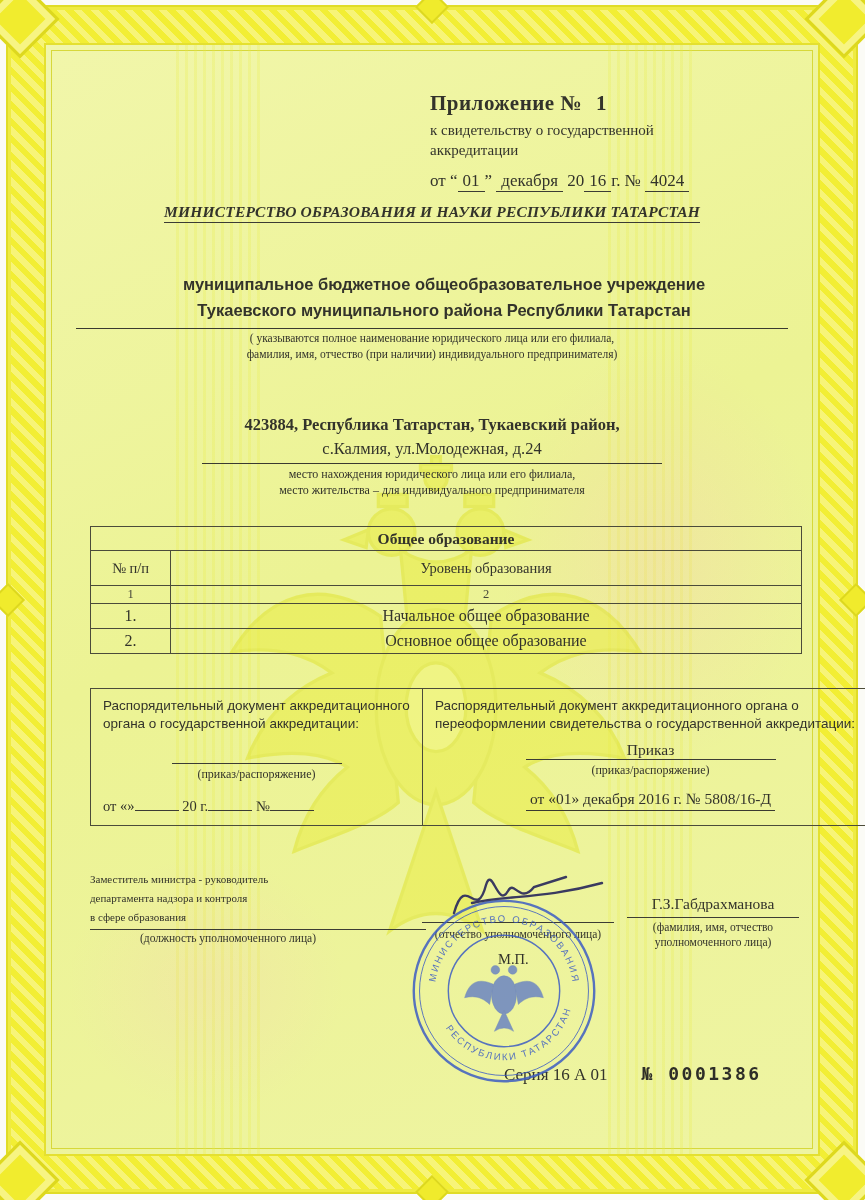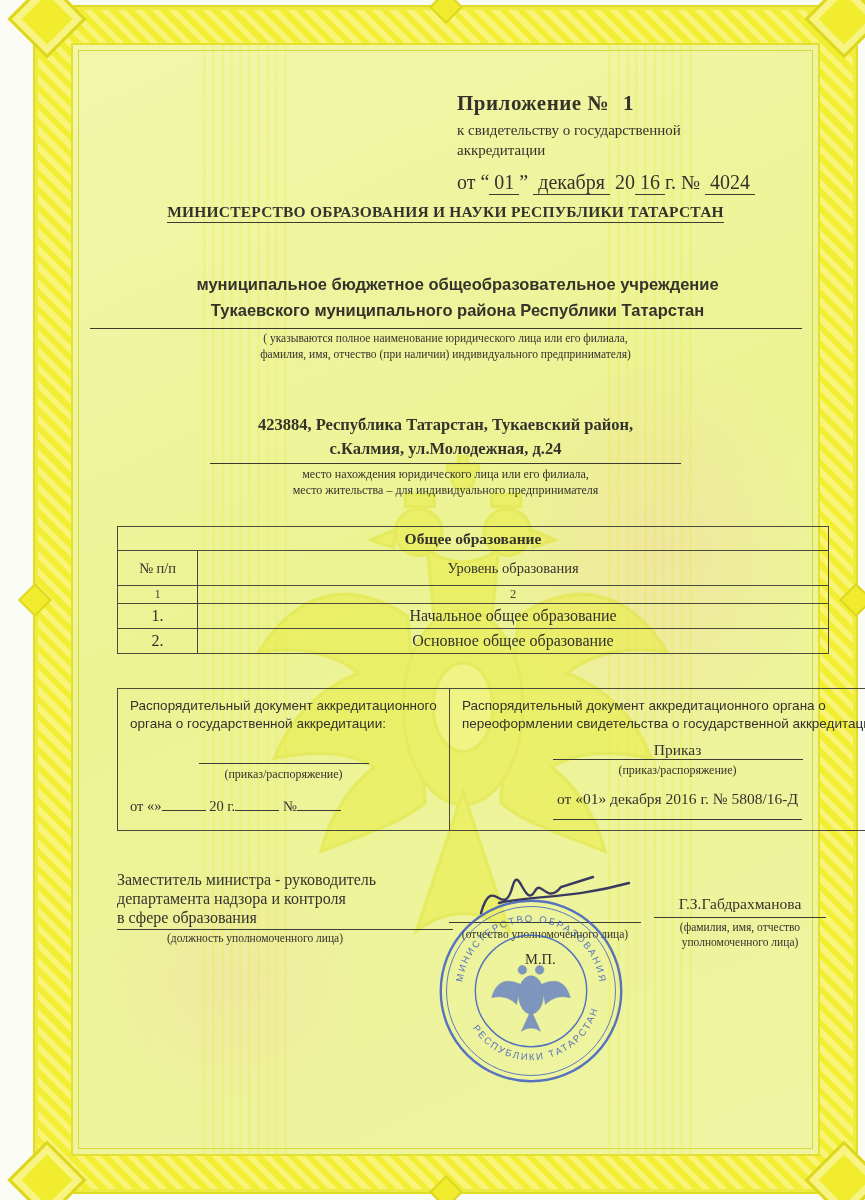--- a/index.html
+++ b/index.html
@@ -10,21 +10,20 @@
     font-family:"Liberation Serif","DejaVu Serif",serif;
     color:#33332b;
   }
 
   
   .cert {
     position:absolute; left:6px; top:5px; right:7px; bottom:6px;
     background:repeating-linear-gradient(45deg,#f2ee34 0 6px,#f7f478 6px 12px);
     border:2px solid #e0dc26;
     box-shadow:inset 0 0 0 3px #efeb42;
-    margin-left:27px;
   }
   .corner {
     position:absolute; width:56px; height:56px;
     background:#f1ec2e; border:3px solid #ddd81f;
     transform:rotate(45deg);
     box-shadow:inset 0 0 0 7px #f7f483;
   }
   .corner.tl{left:-16px;top:-16px;} .corner.tr{right:-16px;top:-16px;}
   .corner.bl{left:-16px;bottom:-16px;} .corner.br{right:-16px;bottom:-16px;}
   .edge-d {
@@ -58,38 +57,38 @@
 
   .watermark { position:absolute; left:150px; top:405px; width:480px; height:510px; opacity:.5; pointer-events:none; }
 
   .content { position:absolute; inset:0; }
 
   
   .appendix { position:absolute; left:384px; top:46px; width:340px; }
   .appendix .h1 { font-size:21px; font-weight:bold; letter-spacing:.5px; }
   .appendix .h1 .num { margin-left:14px; }
   .appendix .sub { font-size:15px; line-height:1.35; margin-top:4px; }
-  .appendix .dateline { font-size:20px; margin-top:10px; white-space:nowrap; }
+  .appendix .dateline { font-size:17px; margin-top:10px; white-space:nowrap; }
   .fill { border-bottom:1px solid #3c3c34; padding:0 5px; display:inline-block; }
 
   
-  .ministry { position:absolute; left:0; right:0; top:158px; text-align:center; }
+  .ministry { position:absolute; left:0; right:0; top:158px; text-align:center;font-style:italic; }
   .ministry .name { font-size:15.5px; font-weight:bold; border-bottom:1.5px solid #3c3c34; padding-bottom:1px; display:inline-block; letter-spacing:.2px;}
   .ministry .cap { font-size:12px; margin-top:3px; }
 
   
   .org { position:absolute; left:0; right:0; top:226px; text-align:center; }
   .org .l { font-size:16.5px; font-weight:bold; line-height:26px; font-family:"Liberation Sans","DejaVu Sans",sans-serif;padding-left:24px; }
   .org .rule { width:712px; margin:5px auto 0; border-top:1.5px solid #3a3a30; }
   .org .cap { font-size:11.5px; line-height:1.35; margin-top:2px; }
 
   
   .addr { position:absolute; left:0; right:0; top:368px; text-align:center; }
   .addr .l1 { font-size:16.5px; font-weight:600; line-height:24px; }
-  .addr .l2 { font-size:16.5px; font-weight:700; line-height:24px; display:inline-block;
+  .addr .l2 { font-size:16.5px; font-weight:400; line-height:24px; display:inline-block;
               border-bottom:1.5px solid #3a3a30; padding:0 120px 2px; }
   .addr .cap { font-size:12px; line-height:1.3; margin-top:3px; }
 
   
   .edu-table { position:absolute; left:44px; top:481px; width:712px; border-collapse:collapse; }
   .edu-table td { border:1.3px solid #4b4b3a; text-align:center; padding:1px 4px; }
   .edu-table .t-title { font-size:15.5px; font-weight:bold; height:24px; }
   .edu-table .t-head td { font-size:14.5px; height:35px; }
   .edu-table .t-index td { font-size:12.5px; height:18px; color:#46463a; }
   .edu-table .t-row td { font-size:16px; height:25px; }
@@ -100,25 +99,25 @@
   .orders td { border:1.3px solid #4b4b3a; vertical-align:top; padding:8px 12px 10px; }
   .orders .c-left { width:332px; }
   .ord-title { font-size:13.5px; line-height:1.35; font-family:"Liberation Sans","DejaVu Sans",sans-serif; }
   .ord-blank { width:170px; margin:30px auto 0; border-bottom:1px solid #3c3c34; height:1px; }
   .ord-cap { font-size:12px; text-align:center; margin-top:3px; }
   .ord-dateline-l { font-size:14.5px; margin-top:16px; }
   .ord-dateline-l .gap { display:inline-block; width:44px; border-bottom:1px solid #3c3c34; }
   .ord-word { font-size:15.5px; text-align:center; margin-top:8px; }
   .ord-wordline { width:250px; margin:0 auto; border-bottom:1px solid #3c3c34; height:1px; }
   .ord-date-r { font-size:15.5px; text-align:center; margin-top:12px; }
-  .ord-date-r span { border-bottom:1.3px solid #3a3a30; padding:0 4px 11px; display:inline-block; }
+  .ord-date-r span { border-bottom:1.3px solid #3a3a30; padding:0 4px 2px; display:inline-block; }
 
   
   .pos { position:absolute; left:44px; top:825px; width:336px; }
-  .pos .l { font-size:16px; line-height:19px; }
+  .pos .l { font-size:11px; line-height:19px; }
   .pos .l3 { border-bottom:1px solid #3c3c34; padding-bottom:2px; }
   .pos .cap { font-size:11.5px; text-align:center; width:276px; margin-top:2px; }
 
   .sig-line { position:absolute; left:376px; top:860px; width:192px; height:18px; border-bottom:1px solid #3c3c34; }
   .sig-cap { position:absolute; left:361px; top:883px; width:222px; font-size:11.5px; text-align:center; }
   .mp { position:absolute; left:452px; top:906px; font-size:14.5px; }
 
   .name-block { position:absolute; left:581px; top:850px; width:172px; text-align:center; }
   .name-block .nm { font-size:15.5px; border-bottom:1px solid #3c3c34; padding-bottom:4px; }
   .name-block .cap { font-size:11.5px; line-height:1.3; margin-top:2px; }
@@ -303,16 +302,20 @@
           <path d="M-22,-22 C-58,-38 -74,-22 -82,6 C-58,0 -42,8 -30,20 Z"></path>
           <path d="M22,-22 C58,-38 74,-22 82,6 C58,0 42,8 30,20 Z"></path>
           <path d="M0,32 L-20,76 Q0,62 20,76 Z"></path>
         </g>
       </svg>
 
       <svg class="signature-svg" width="170" height="80" viewBox="0 0 170 80">
         <path d="M10,56 C22,14 32,66 42,28 C48,8 54,52 64,34 C70,22 76,48 90,30 L122,20 M28,46 C62,38 100,42 158,26" fill="none" stroke="#3a3a60" stroke-width="2.4" stroke-linecap="round"></path>
       </svg>
 
+      <div class="series">
+        <span class="lab">Серия 16 А 01</span>
+        <span class="num">№ 0001386</span>
+      </div>
 
     </div>
   </div>
 </div>
 
 </body></html>

